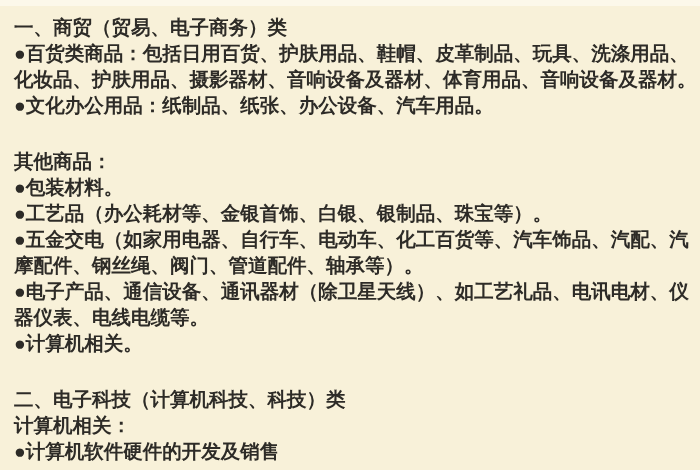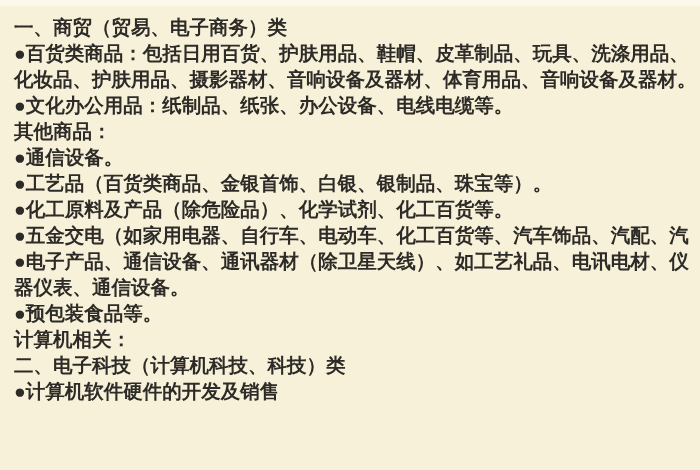--- a/index.html
+++ b/index.html
@@ -30,38 +30,39 @@
   }
   .line {
     font-size: 19.5px;
     font-weight: 700;
     line-height: 26px;
     color: #2d2b27;
     white-space: nowrap;
     letter-spacing: 0;
   }
   .gap {
+    margin-top: 30px;
   }
 </style>
 </head>
 <body>
 
 <div class="page">
   <div class="top-strip"></div>
 
   <div class="line">一、商贸（贸易、电子商务）类</div>
   <div class="line">●百货类商品：包括日用百货、护肤用品、鞋帽、皮革制品、玩具、洗涤用品、</div>
   <div class="line">化妆品、护肤用品、摄影器材、音响设备及器材、体育用品、音响设备及器材。</div>
-  <div class="line">●文化办公用品：纸制品、纸张、办公设备、电线电缆等。</div>
+  <div class="line">●文化办公用品：纸制品、纸张、办公设备、汽车用品。</div>
 
   <div class="line gap">其他商品：</div>
-  <div class="line">●通信设备。</div>
-  <div class="line">●工艺品（百货类商品、金银首饰、白银、银制品、珠宝等）。</div>
-  <div class="line">●化工原料及产品（除危险品）、化学试剂、化工百货等。</div>
+  <div class="line">●包装材料。</div>
+  <div class="line">●工艺品（办公耗材等、金银首饰、白银、银制品、珠宝等）。</div>
   <div class="line">●五金交电（如家用电器、自行车、电动车、化工百货等、汽车饰品、汽配、汽</div>
+  <div class="line">摩配件、钢丝绳、阀门、管道配件、轴承等）。</div>
   <div class="line">●电子产品、通信设备、通讯器材（除卫星天线）、如工艺礼品、电讯电材、仪</div>
-  <div class="line">器仪表、通信设备。</div>
-  <div class="line">●预包装食品等。</div>
+  <div class="line">器仪表、电线电缆等。</div>
+  <div class="line">●计算机相关。</div>
 
+  <div class="line gap">二、电子科技（计算机科技、科技）类</div>
   <div class="line">计算机相关：</div>
-  <div class="line gap">二、电子科技（计算机科技、科技）类</div>
   <div class="line">●计算机软件硬件的开发及销售</div>
 </div>
 
 </body></html>

